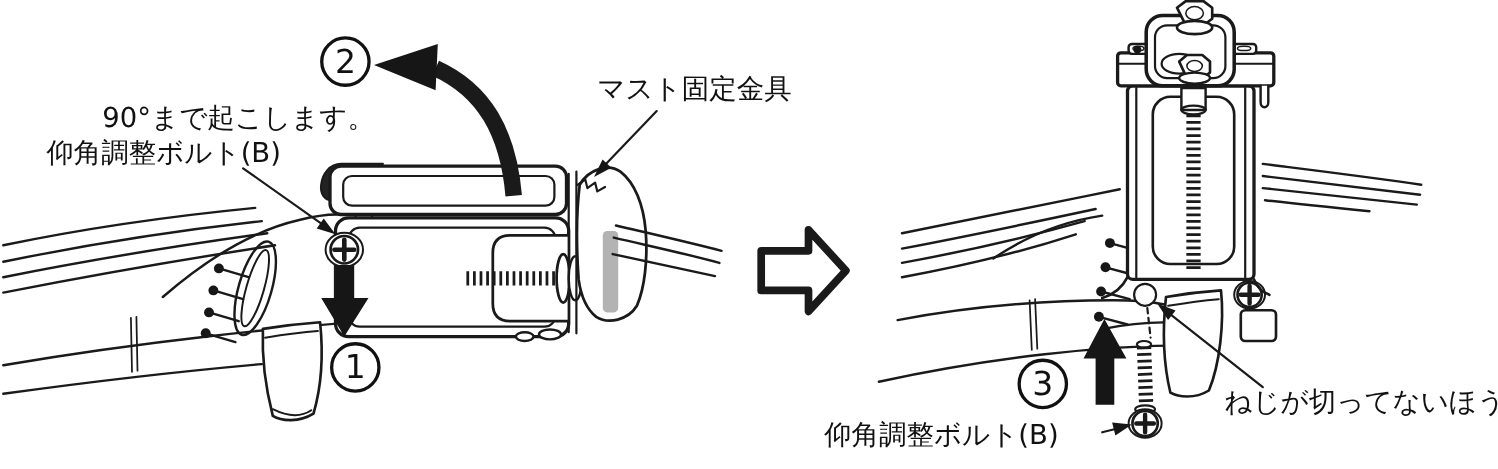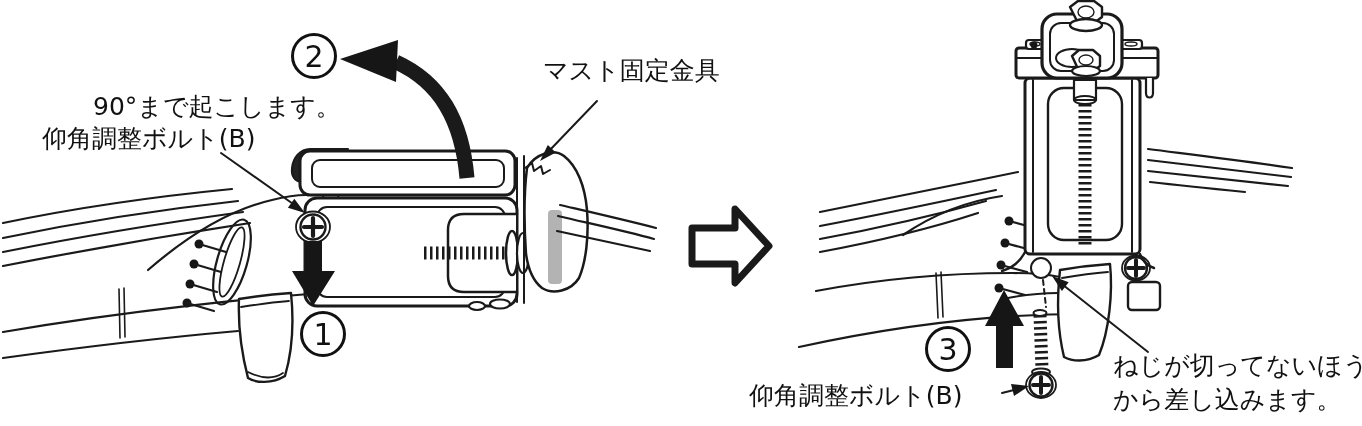--- a/index.html
+++ b/index.html
@@ -203,25 +203,24 @@
       <polygon points="1029,386 1011,384 1014,396" fill="#161616" stroke="none"></polygon>
     </g>
   </svg>
 
   <div class="badge" style="left:291px; top:33px;">2</div>
 
   <div class="lbl" style="left:93px; top:92px;">90°まで起こします。</div>
 
   <div class="lbl" style="left:42px; top:124px;">仰角調整ボルト(B)</div>
 
-  <div class="lbl" style="left:543px; top:56px;">マスト固定金具</div>
+  <div class="lbl" style="left:543px; top:66px;">マスト固定金具</div>
 
   <div class="badge" style="left:300px; top:311px;">1</div>
 
   <div class="badge" style="left:925px; top:326px;">3</div>
 
   <div class="lbl" style="left:749px; top:381px;">仰角調整ボルト(B)</div>
 
   <div class="lbl" style="left:1113px; top:351px;">ねじが切ってないほう</div>
 
-  <div class="lbl" style="left:1113px; top:385px;">から差し込みます。</div>
 
 </div>
 
 </body></html>

